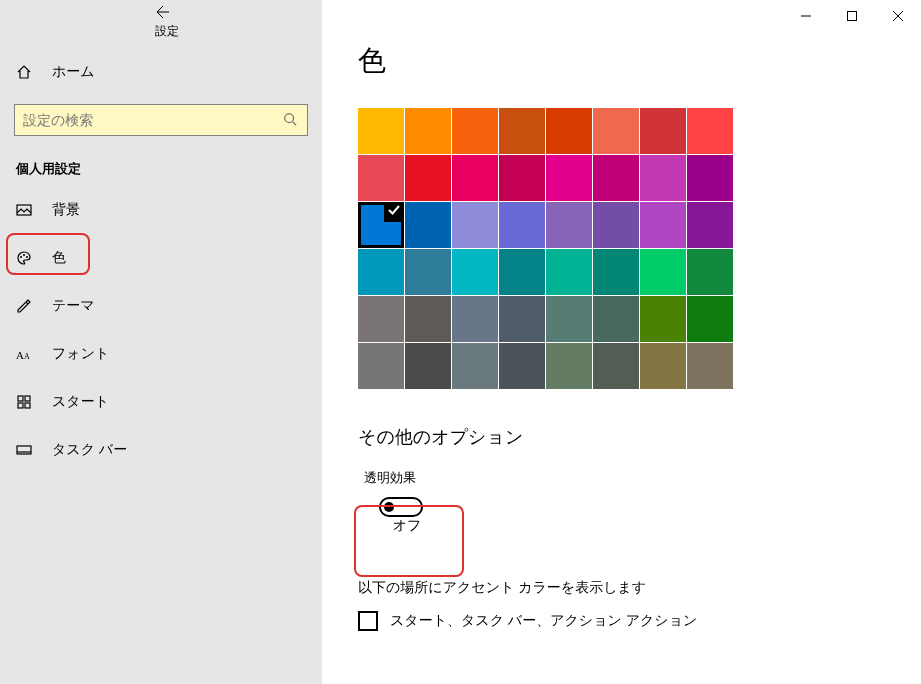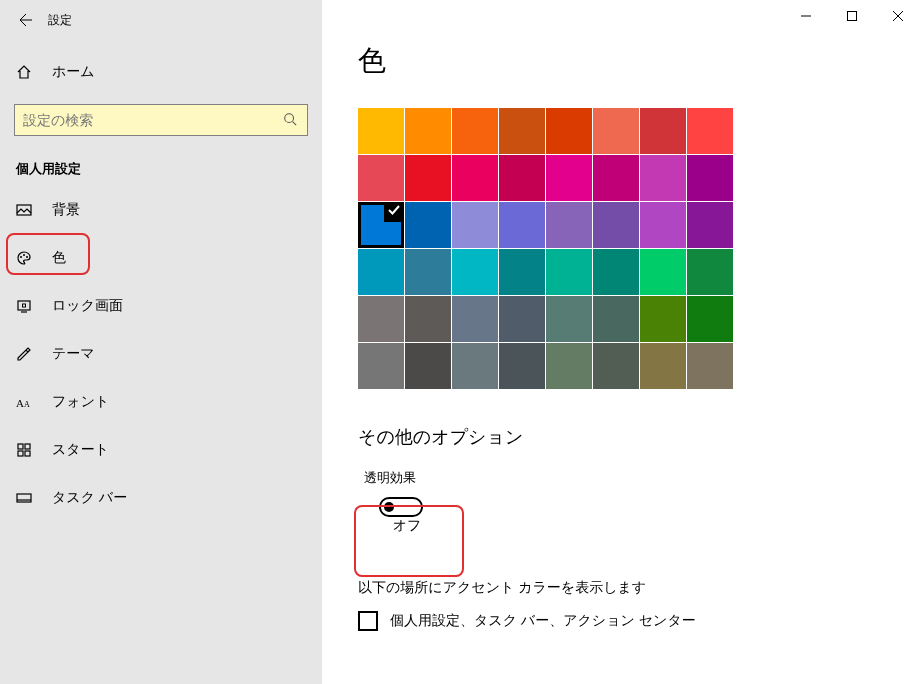--- a/index.html
+++ b/index.html
@@ -19,20 +19,21 @@
   background: #e6e6e6;
   display: flex;
   flex-direction: column;
   position: relative;
 }
 .titlebar {
   height: 40px;
   display: flex;
   align-items: center;
   padding-left: 12px;
+  flex-direction: column;
 }
 .back-btn {
   width: 28px;
   height: 28px;
   display: flex;
   align-items: center;
   justify-content: center;
   margin-right: 8px;
 }
 .app-title {
@@ -255,30 +256,20 @@
       <svg width="16" height="16" viewBox="0 0 16 16">
           <path d="M8 2a6 6 0 1 0 0 12c1 0 1-1 0-2s0-2 1-2h2a3 3 0 0 0 3-3c0-3-3-5-6-5z" stroke="#000" stroke-width="1.2" fill="none"></path>
           <circle cx="5" cy="7" r="1" fill="#000"></circle>
           <circle cx="8" cy="5" r="1" fill="#000"></circle>
           <circle cx="11" cy="7" r="1" fill="#000"></circle>
         </svg>
     </span>
     <span>色</span>
   </div>
 
-  <div class="nav-item">
-    <span class="icon">
-      <svg width="16" height="16" viewBox="0 0 16 16">
-          <rect x="2" y="3" width="12" height="9" stroke="#000" stroke-width="1.2" fill="none"></rect>
-          <line x1="5" y1="14" x2="11" y2="14" stroke="#000" stroke-width="1.2"></line>
-          <rect x="6.5" y="6" width="3" height="3" stroke="#000" stroke-width="1" fill="none"></rect>
-        </svg>
-    </span>
-    <span>ロック画面</span>
-  </div>
 
   <div class="nav-item">
     <span class="icon">
       <svg width="16" height="16" viewBox="0 0 16 16">
           <path d="M2 12 L10 4 L12 6 L4 14 L2 14 Z M10 4 L12 2 L14 4 L12 6" stroke="#000" stroke-width="1.2" fill="none"></path>
         </svg>
     </span>
     <span>テーマ</span>
   </div>
 
@@ -406,15 +397,15 @@
       <span>オフ</span>
     </div>
   </div>
 
   <div class="highlight-box" style="left:32px; top:505px; width:110px; height:72px;"></div>
 
   <div class="accent-desc">以下の場所にアクセント カラーを表示します</div>
 
   <div class="checkbox-row">
     <div class="checkbox"></div>
-    <span>個人用設定、タスク バー、アクション センター</span>
+    <span>スタート、タスク バー、アクション アクション</span>
   </div>
 </div>
 
 </body></html>

